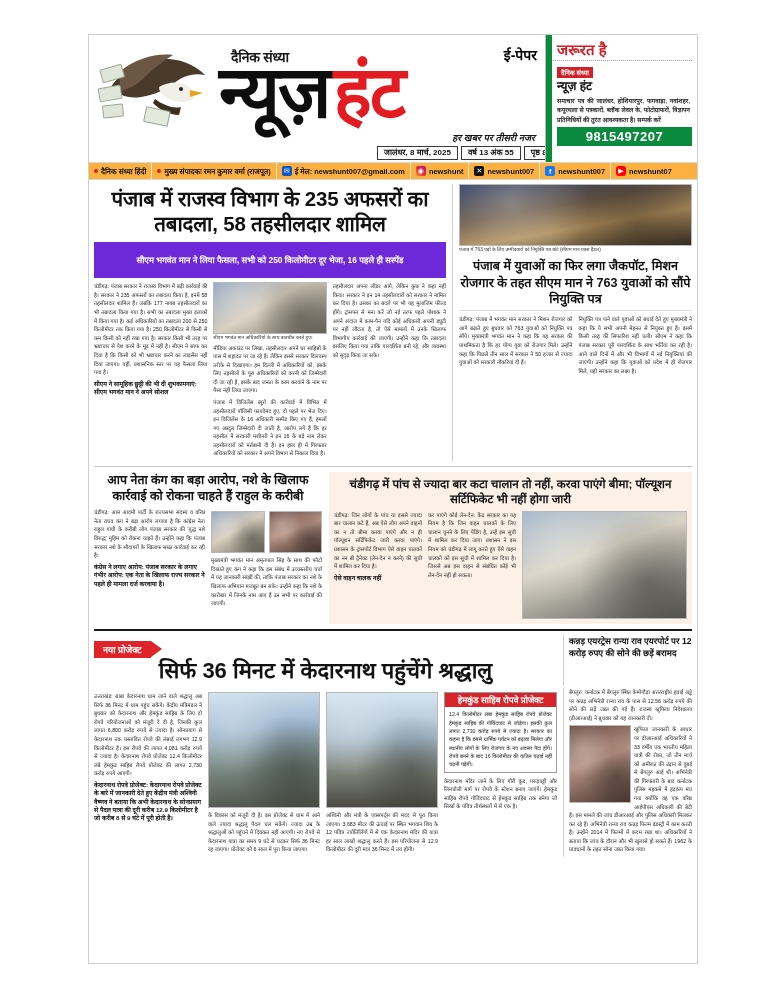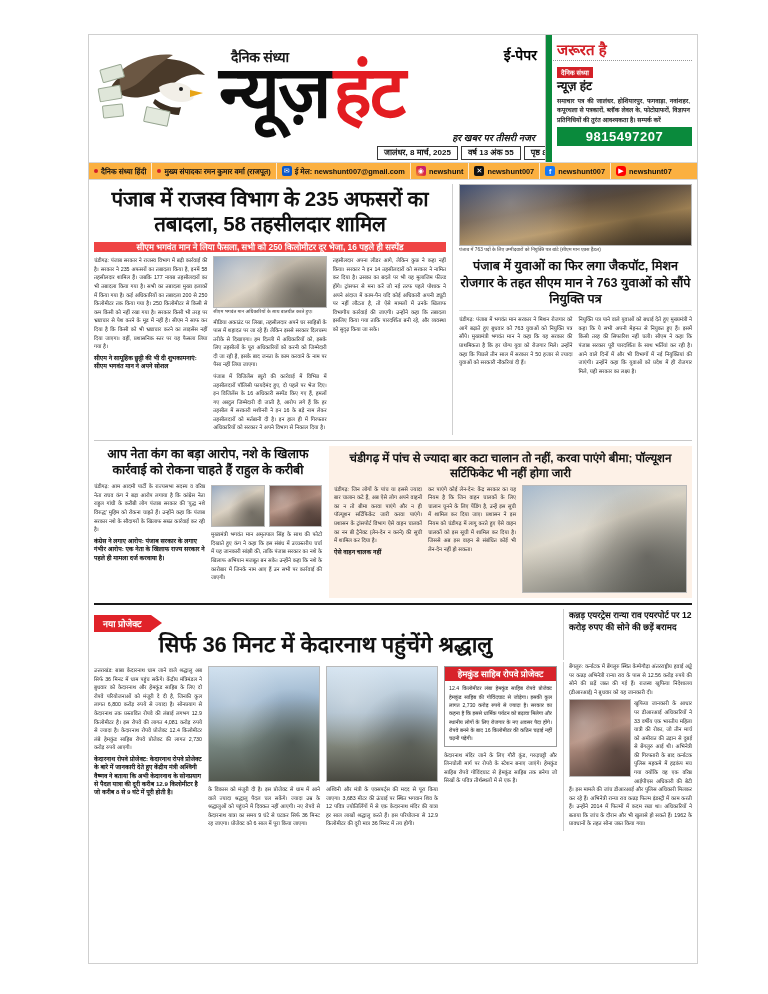--- a/index.html
+++ b/index.html
@@ -203,26 +203,26 @@
     font-size: 20.5px;
     font-weight: 900;
     line-height: 1.24;
     color: #111;
     text-align: center;
     letter-spacing: -0.2px;
     padding: 2px 2px 0 2px;
   }
   .lead-sub {
     margin-top: 5px;
-    background: #ef4444;
+    background: #6d28d9;
     color: #fff;
     font-size: 8.4px;
     font-weight: 800;
     text-align: center;
-    padding: 0 4px;
+    padding: 13px 4px;
     line-height: 1.25;
   }
   .colwrap { display: flex; gap: 6px; margin-top: 4px; }
   .col { flex: 1 1 0; }
   .para {
     font-size: 5.3px;
     line-height: 1.62;
     text-align: justify;
     color: #232323;
     margin-bottom: 3px;

